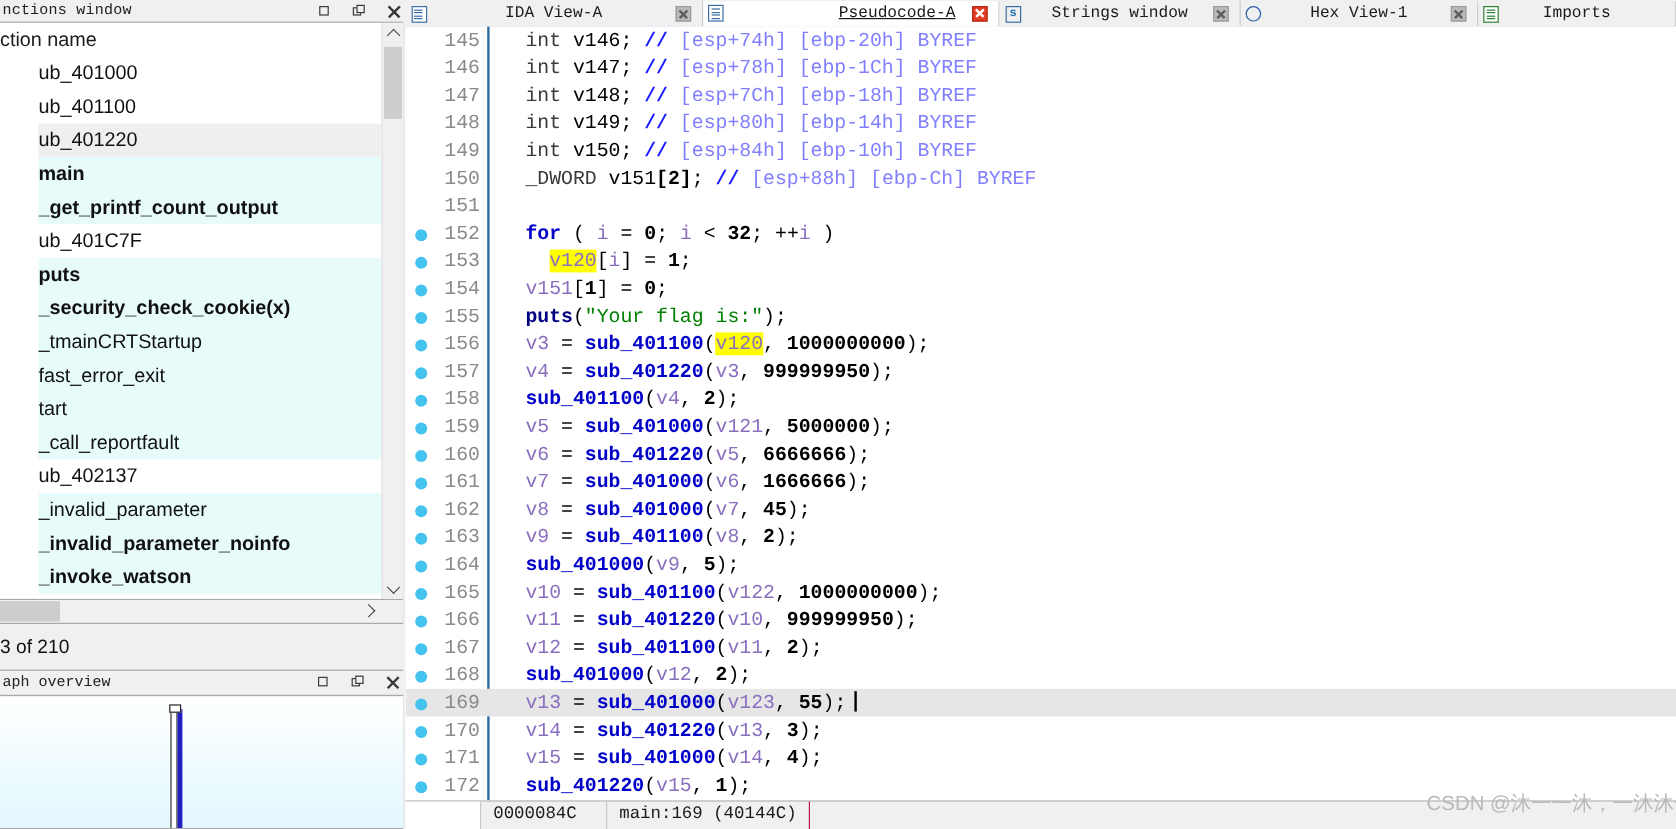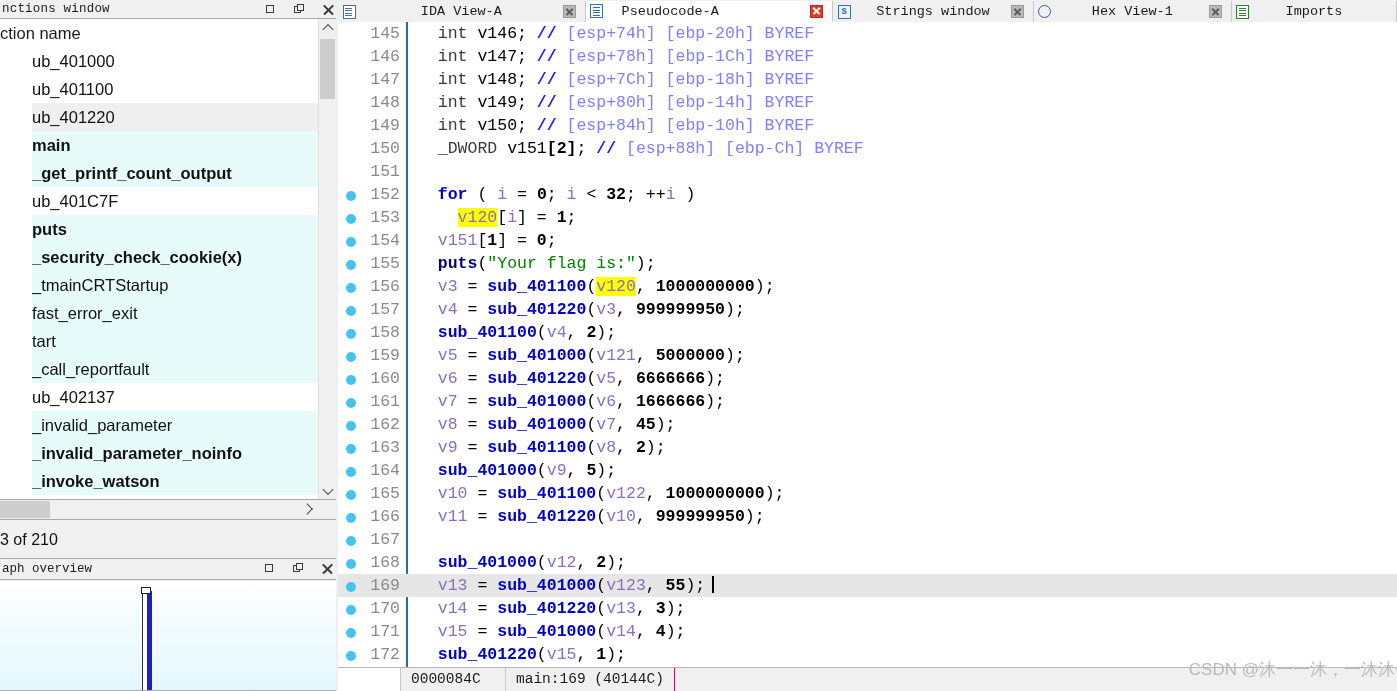--- a/index.html
+++ b/index.html
@@ -353,21 +353,21 @@
         </div>
         <div class="tab active" style="width: 300px;">
           <span class="t-icon">
             <span class="doc-ico">
               <i></i>
               <i></i>
               <i></i>
               <i></i>
             </span>
           </span>
-          <span class="t-label" style="flex: 1 1 0%; text-align: left;">Pseudocode-A</span>
+          <span class="t-label" style="flex: 1 1 0%; text-align: right; text-decoration: underline;">Pseudocode-A</span>
           <span class="t-close"></span>
         </div>
         <div class="tab" style="width: 243px;">
           <span class="t-icon">
             <span class="s-ico">s</span>
           </span>
           <span class="t-label" style="flex: 1 1 0%; text-align: center;">Strings window</span>
           <span class="t-close gray"></span>
         </div>
         <div class="tab" style="width: 240px;">
@@ -409,21 +409,21 @@
           <div class="cline"><span class="bp-dot"></span><span class="lnum">157</span><span class="ctext"><span class="c-plain">  </span><span class="c-var">v4</span><span class="c-plain"> = </span><span class="c-fn">sub_401220</span><span class="c-plain">(</span><span class="c-var">v3</span><span class="c-plain">, </span><span class="c-num">999999950</span><span class="c-plain">);</span></span></div>
           <div class="cline"><span class="bp-dot"></span><span class="lnum">158</span><span class="ctext"><span class="c-plain">  </span><span class="c-fn">sub_401100</span><span class="c-plain">(</span><span class="c-var">v4</span><span class="c-plain">, </span><span class="c-num">2</span><span class="c-plain">);</span></span></div>
           <div class="cline"><span class="bp-dot"></span><span class="lnum">159</span><span class="ctext"><span class="c-plain">  </span><span class="c-var">v5</span><span class="c-plain"> = </span><span class="c-fn">sub_401000</span><span class="c-plain">(</span><span class="c-var">v121</span><span class="c-plain">, </span><span class="c-num">5000000</span><span class="c-plain">);</span></span></div>
           <div class="cline"><span class="bp-dot"></span><span class="lnum">160</span><span class="ctext"><span class="c-plain">  </span><span class="c-var">v6</span><span class="c-plain"> = </span><span class="c-fn">sub_401220</span><span class="c-plain">(</span><span class="c-var">v5</span><span class="c-plain">, </span><span class="c-num">6666666</span><span class="c-plain">);</span></span></div>
           <div class="cline"><span class="bp-dot"></span><span class="lnum">161</span><span class="ctext"><span class="c-plain">  </span><span class="c-var">v7</span><span class="c-plain"> = </span><span class="c-fn">sub_401000</span><span class="c-plain">(</span><span class="c-var">v6</span><span class="c-plain">, </span><span class="c-num">1666666</span><span class="c-plain">);</span></span></div>
           <div class="cline"><span class="bp-dot"></span><span class="lnum">162</span><span class="ctext"><span class="c-plain">  </span><span class="c-var">v8</span><span class="c-plain"> = </span><span class="c-fn">sub_401000</span><span class="c-plain">(</span><span class="c-var">v7</span><span class="c-plain">, </span><span class="c-num">45</span><span class="c-plain">);</span></span></div>
           <div class="cline"><span class="bp-dot"></span><span class="lnum">163</span><span class="ctext"><span class="c-plain">  </span><span class="c-var">v9</span><span class="c-plain"> = </span><span class="c-fn">sub_401100</span><span class="c-plain">(</span><span class="c-var">v8</span><span class="c-plain">, </span><span class="c-num">2</span><span class="c-plain">);</span></span></div>
           <div class="cline"><span class="bp-dot"></span><span class="lnum">164</span><span class="ctext"><span class="c-plain">  </span><span class="c-fn">sub_401000</span><span class="c-plain">(</span><span class="c-var">v9</span><span class="c-plain">, </span><span class="c-num">5</span><span class="c-plain">);</span></span></div>
           <div class="cline"><span class="bp-dot"></span><span class="lnum">165</span><span class="ctext"><span class="c-plain">  </span><span class="c-var">v10</span><span class="c-plain"> = </span><span class="c-fn">sub_401100</span><span class="c-plain">(</span><span class="c-var">v122</span><span class="c-plain">, </span><span class="c-num">1000000000</span><span class="c-plain">);</span></span></div>
           <div class="cline"><span class="bp-dot"></span><span class="lnum">166</span><span class="ctext"><span class="c-plain">  </span><span class="c-var">v11</span><span class="c-plain"> = </span><span class="c-fn">sub_401220</span><span class="c-plain">(</span><span class="c-var">v10</span><span class="c-plain">, </span><span class="c-num">999999950</span><span class="c-plain">);</span></span></div>
-          <div class="cline"><span class="bp-dot"></span><span class="lnum">167</span></div>
+          <div class="cline"><span class="bp-dot"></span><span class="lnum">167</span><span class="ctext"><span class="c-plain">  </span><span class="c-var">v12</span><span class="c-plain"> = </span><span class="c-fn">sub_401100</span><span class="c-plain">(</span><span class="c-var">v11</span><span class="c-plain">, </span><span class="c-num">2</span><span class="c-plain">);</span></span></div>
           <div class="cline"><span class="bp-dot"></span><span class="lnum">168</span><span class="ctext"><span class="c-plain">  </span><span class="c-fn">sub_401000</span><span class="c-plain">(</span><span class="c-var">v12</span><span class="c-plain">, </span><span class="c-num">2</span><span class="c-plain">);</span></span></div>
           <div class="cline cur"><span class="bp-dot"></span><span class="lnum">169</span><span class="ctext"><span class="c-plain">  </span><span class="c-var">v13</span><span class="c-plain"> = </span><span class="c-fn">sub_401000</span><span class="c-plain">(</span><span class="c-var">v123</span><span class="c-plain">, </span><span class="c-num">55</span><span class="c-plain">);</span><span class="caret"></span></span></div>
           <div class="cline"><span class="bp-dot"></span><span class="lnum">170</span><span class="ctext"><span class="c-plain">  </span><span class="c-var">v14</span><span class="c-plain"> = </span><span class="c-fn">sub_401220</span><span class="c-plain">(</span><span class="c-var">v13</span><span class="c-plain">, </span><span class="c-num">3</span><span class="c-plain">);</span></span></div>
           <div class="cline"><span class="bp-dot"></span><span class="lnum">171</span><span class="ctext"><span class="c-plain">  </span><span class="c-var">v15</span><span class="c-plain"> = </span><span class="c-fn">sub_401000</span><span class="c-plain">(</span><span class="c-var">v14</span><span class="c-plain">, </span><span class="c-num">4</span><span class="c-plain">);</span></span></div>
           <div class="cline"><span class="bp-dot"></span><span class="lnum">172</span><span class="ctext"><span class="c-plain">  </span><span class="c-fn">sub_401220</span><span class="c-plain">(</span><span class="c-var">v15</span><span class="c-plain">, </span><span class="c-num">1</span><span class="c-plain">);</span></span></div>
         </div>
     </div>
 
     <div id="code-status">
       <div id="cs-leftpad"></div>

